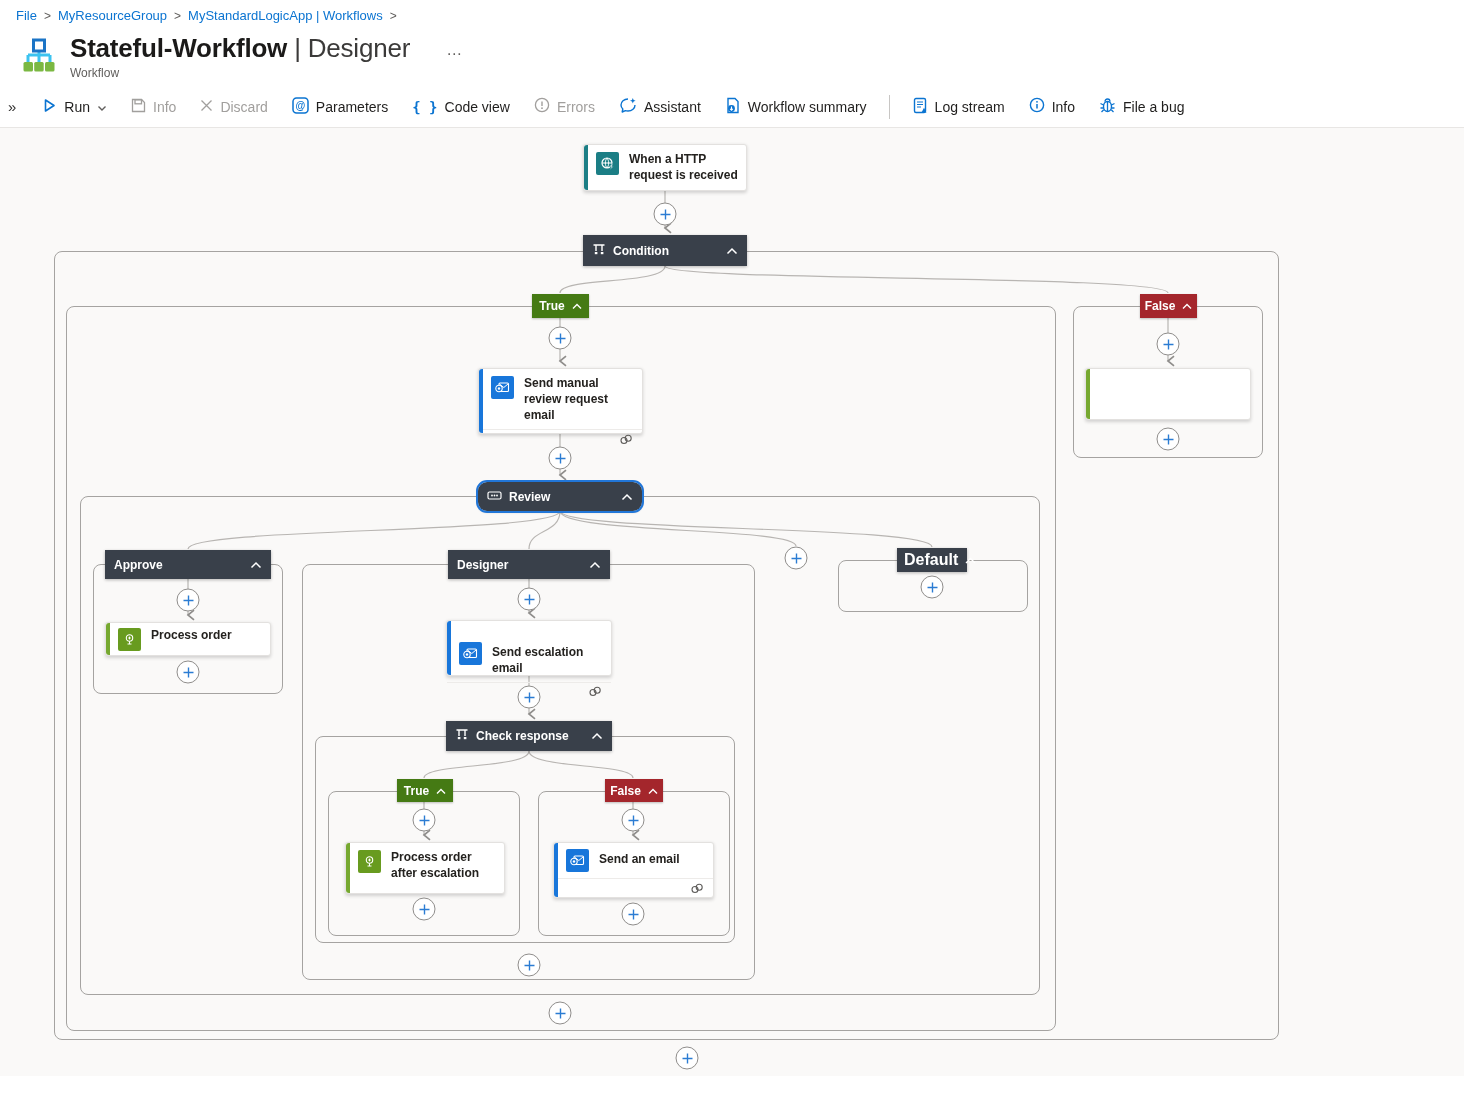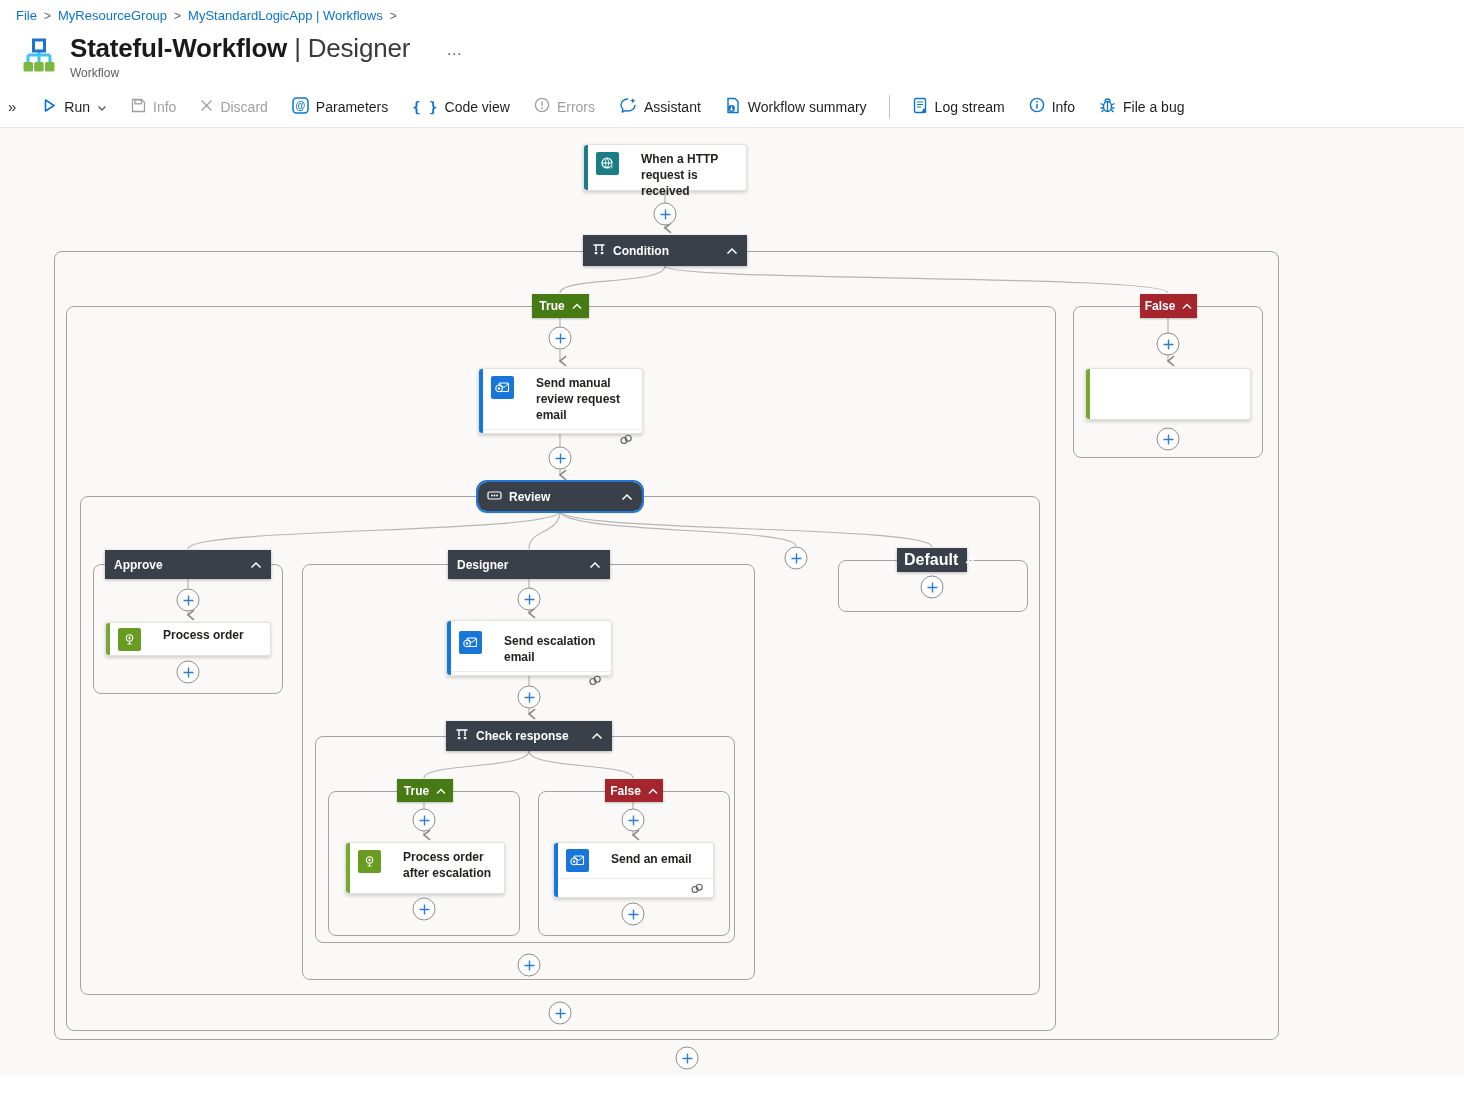--- a/index.html
+++ b/index.html
@@ -44,21 +44,21 @@
   .node{position:absolute;z-index:3;}
   .scope{background:var(--scope-dark);color:#fff;display:flex;align-items:center;gap:7px;
          padding:0 9px;font-size:12px;font-weight:700;box-shadow:0 1px 3px rgba(0,0,0,.28);cursor:pointer;}
   .scope .chev{margin-left:auto;display:flex;}
   .scope.selected{outline:2px solid #2176d8;outline-offset:0;border-radius:9px;}
   .branch-label{color:#fff;font-size:12px;font-weight:700;display:flex;align-items:center;justify-content:center;gap:7px;cursor:pointer;box-shadow:0 1px 2px rgba(0,0,0,.25);}
   .branch-label.green{background:var(--true-green);}
   .branch-label.red{background:var(--false-red);}
   .card{background:#fff;border:1px solid #e3e1df;border-radius:3px;box-shadow:0 1.6px 3.6px rgba(0,0,0,.16);cursor:pointer;}
   .card-accent{position:absolute;left:0;top:0;bottom:0;width:4px;border-radius:3px 0 0 3px;}
-  .card-main{display:flex;align-items:flex-start;gap:22px;padding:6px 8px 6px 12px;border-radius:22px;}
+  .card-main{display:flex;align-items:flex-start;gap:10px;padding:6px 8px 6px 12px;border-radius:22px;}
   .icon-sq{width:23px;height:23px;border-radius:2px;flex:none;display:flex;align-items:center;justify-content:center;margin-top:1px;}
   .card-title{font-size:12px;font-weight:700;color:#24221f;line-height:16px;padding-top:4px;}
   .card-conn{border-top:1px solid #edebe9;height:21px;display:flex;justify-content:flex-end;align-items:center;padding:0 9px;}
   .plus{width:23px;height:23px;border-radius:50%;background:#fff;border:1px solid #8f8d8b;
         display:flex;align-items:center;justify-content:center;transform:translate(-50%,-50%);cursor:pointer;z-index:4;position:absolute;}
 </style>
 </head>
 <body>
 
 <div class="breadcrumb">
@@ -336,21 +336,21 @@
             <circle cx="6.5" cy="5" r="3.2" fill="none" stroke="#fff" stroke-width="1.1"></circle>
             <path d="M6.5 8.2 V11 M4.5 11 H8.5 M5.2 5 H7.8 M6.5 3.6 V6.4" stroke="#fff" stroke-width="1" fill="none"></path>
           </svg>
       </span>
       <span class="card-title" style="padding-top:0">Process order</span>
     </div>
   </div>
 
   <div class="node card" style="left:446px;top:492px;width:166px;height:56px">
     <span class="card-accent" style="background:var(--action-blue)"></span>
-    <div class="card-main" style="padding-top:9px">
+    <div class="card-main" style="padding-top:20px">
       <span class="icon-sq" style="background:var(--action-blue)">
         <svg width="15" height="15" viewBox="0 0 15 15">
             <rect x="4" y="3" width="9.5" height="8.5" rx="1" fill="none" stroke="#fff" stroke-width="1.1"></rect>
             <path d="M4.5 4 L8.8 7.5 L13 4" fill="none" stroke="#fff" stroke-width="1"></path>
             <circle cx="4" cy="8.5" r="3.2" fill="var(--action-blue)" stroke="#fff" stroke-width="1.1"></circle>
             <circle cx="4" cy="8.5" r="1.2" fill="#fff"></circle>
           </svg>
       </span>
       <span class="card-title" style="padding-top:3px">Send escalation email</span>
     </div>

